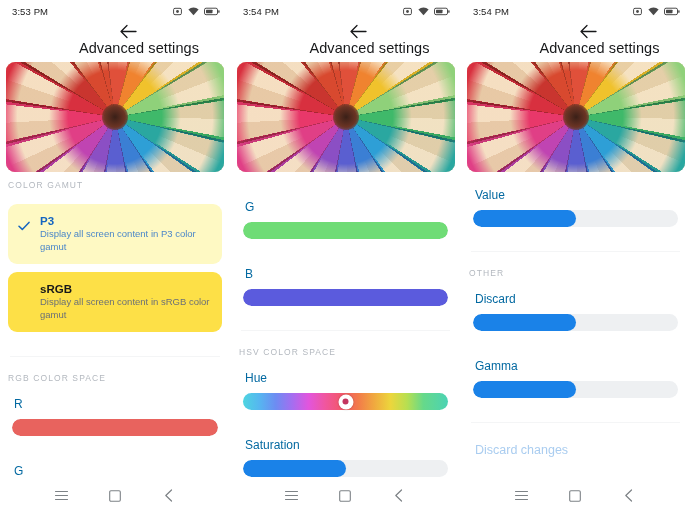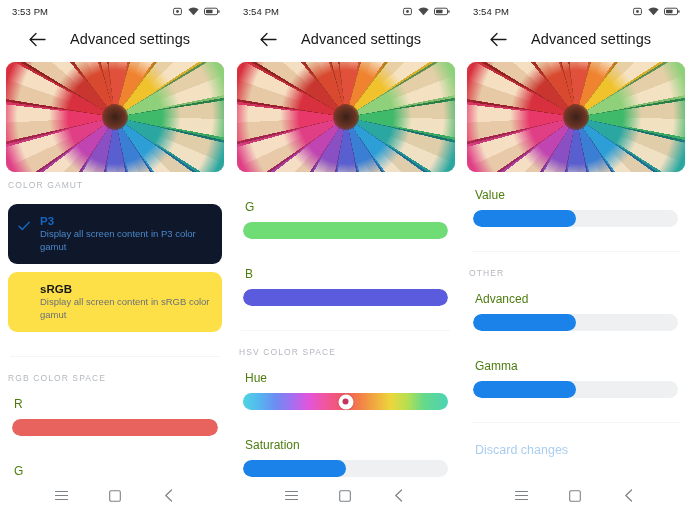--- a/index.html
+++ b/index.html
@@ -39,20 +39,21 @@
   }
   .sysicons { display: flex; align-items: center; gap: 5px; }
   .ic { display: block; }
 
   
   .appbar {
     height: 34px;
     display: flex;
     align-items: center;
     padding-left: 26px;
+    flex-direction: column;
   }
   .backbtn {
     width: 22px; height: 22px;
     display: flex; align-items: center; justify-content: center;
     cursor: pointer;
   }
   .apptitle {
     font-size: 14.5px;
     color: #17181a;
     margin-left: 22px;
@@ -171,21 +172,21 @@
   }
 
   
   .card {
     margin: 0 8px;
     border-radius: 9px;
     padding: 10px 12px 11px 12px;
     position: relative;
     cursor: pointer;
   }
-  .card.selected { background: #0f172a; }
+  .card.selected { background: #fef9c3; }
   .card.plain    { background: #fde047; }
   .card .check {
     position: absolute; left: 10px; top: 13px;
   }
   .card .txtwrap { padding-left: 20px; }
   .card.plain .txtwrap { padding-left: 20px; }
   .card .opt-title {
     font-size: 11.5px; font-weight: 700; line-height: 14px;
   }
   .card.selected .opt-title { color: #1565c0; }
@@ -198,21 +199,21 @@
 
   .divider {
     height: 1px;
     background: #f4f5f6;
     margin: 0 10px;
   }
 
   
   .slider-label {
     font-size: 12px;
-    color: #4d7c0f;
+    color: #0369a1;
     padding: 0 14px;
     font-weight: 400;
   }
   .track {
     margin: 0 12px;
     height: 17px;
     border-radius: 9px;
     background: #eef0f2;
     position: relative;
     overflow: hidden;
@@ -522,21 +523,21 @@
         <div class="fill" style="width:50%;background:#1a82e8"></div>
       </div>
 
       <div class="sp24"></div>
       <div class="divider"></div>
       <div class="sp16"></div>
 
       <div class="section-label">OTHER</div>
       <div class="sp14"></div>
 
-      <div class="slider-label">Advanced</div>
+      <div class="slider-label">Discard</div>
       <div class="sp8"></div>
       <div class="track">
         <div class="fill" style="width:50%;background:#1a82e8"></div>
       </div>
 
       <div class="sp28"></div>
 
       <div class="slider-label">Gamma</div>
       <div class="sp8"></div>
       <div class="track">

